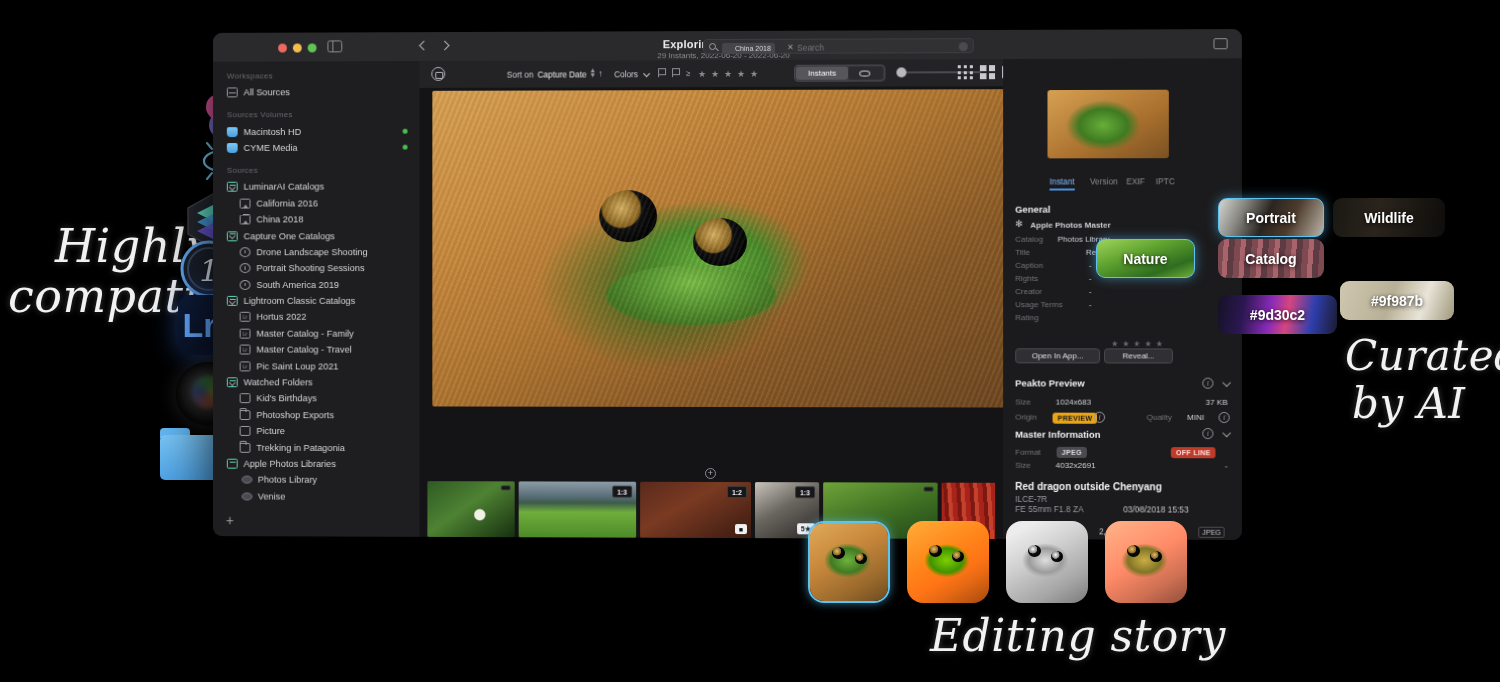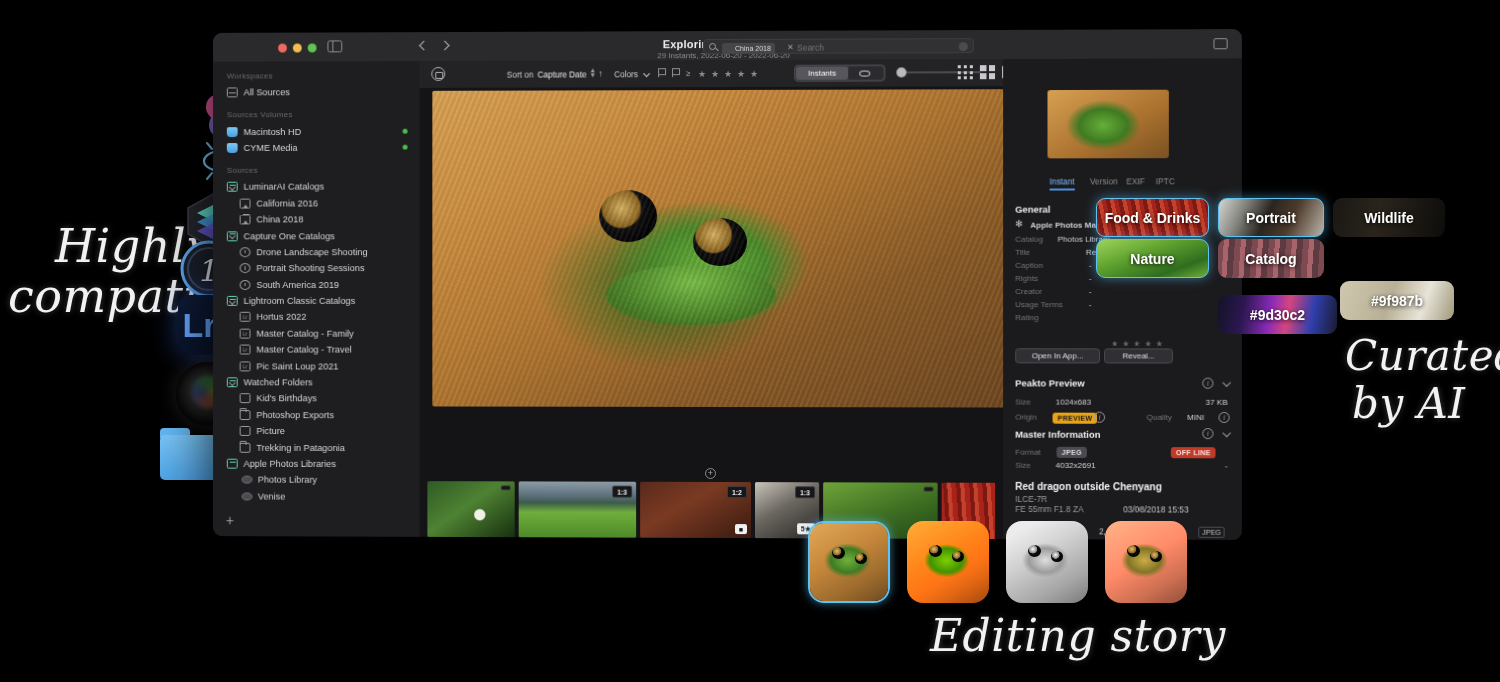--- a/index.html
+++ b/index.html
@@ -233,21 +233,21 @@
           display:flex; align-items:center; justify-content:center;
           font-size:14px; font-weight:600; color:#fff;
           text-shadow:0 1px 4px rgba(0,0,0,.9); }
   .tile.sel { border:1.6px solid #5ec3f0; box-shadow:0 0 12px rgba(90,190,245,.55); }
   #t-food { left:1096px; top:198px; width:113px; height:39px;
             background: repeating-linear-gradient(78deg,#a2241c 0 4px,#7d1a14 4px 8px, #c4422c 8px 12px); }
   #t-portrait { left:1218px; top:198px; width:106px; height:39px;
             background: linear-gradient(115deg,#d6d6d2 0%,#8b8b86 22%,#2a2520 46%,#4d3b2c 68%,#b9b3a8 100%); }
   #t-wildlife { left:1333px; top:198px; width:112px; height:39px;
             background: linear-gradient(100deg,#1a1814 0%,#2a241c 40%,#0e0d0b 100%); }
-  #t-nature { left:1096px; top:239px; width:113px; height:39px;
+  #t-nature { left:1096px; top:239px; width:99px; height:39px;
             background: linear-gradient(160deg,#9dd45a 0%,#5da02e 40%,#2f6d1f 75%,#6fae3c 100%); }
   #t-fashion { left:1218px; top:239px; width:106px; height:39px;
             background: repeating-linear-gradient(94deg,#7e4a52 0 6px,#a9646b 6px 11px,#5e3a42 11px 17px); }
   #t-street { left:1333px; top:239px; width:112px; height:39px;
             background: linear-gradient(120deg,#c0703a 0%,#8a4a22 30%,#2b2a33 62%,#6d6b74 100%); }
   #t-849d54 { left:1096px; top:281px; width:118px; height:39px;
             background: linear-gradient(180deg,#7d9ab8 0%,#95b4c9 28%,#8ec04e 48%,#5a9330 100%); }
   #t-849d54 .clouds { position:absolute; left:0; top:0; width:100%; height:13px; background:
             radial-gradient(ellipse 16px 9px at 16px 2px,#eef4f8 60%,transparent 62%),
             radial-gradient(ellipse 16px 9px at 56px 2px,#eef4f8 60%,transparent 62%),
@@ -597,23 +597,20 @@
       <div id="meta-cam">ILCE-7R</div>
       <div id="meta-lens">FE 55mm F1.8 ZA</div>
       <div id="meta-date">03/08/2018 15:53</div>
       <div id="meta-dim">0x0</div>
       <div id="meta-size">2,4 MB</div>
       <div id="meta-fmt">JPEG</div>
 
     </div>
   </div>
 
-  <div class="tile sel" id="t-food">
-    <span>Food &amp; Drinks</span>
-    </div>
   <div class="tile sel" id="t-portrait">
     <span>Portrait</span>
     </div>
   <div class="tile" id="t-wildlife">
     <span>Wildlife</span>
     </div>
   <div class="tile sel" id="t-nature">
     <span>Nature</span>
     </div>
   <div class="tile" id="t-fashion">

